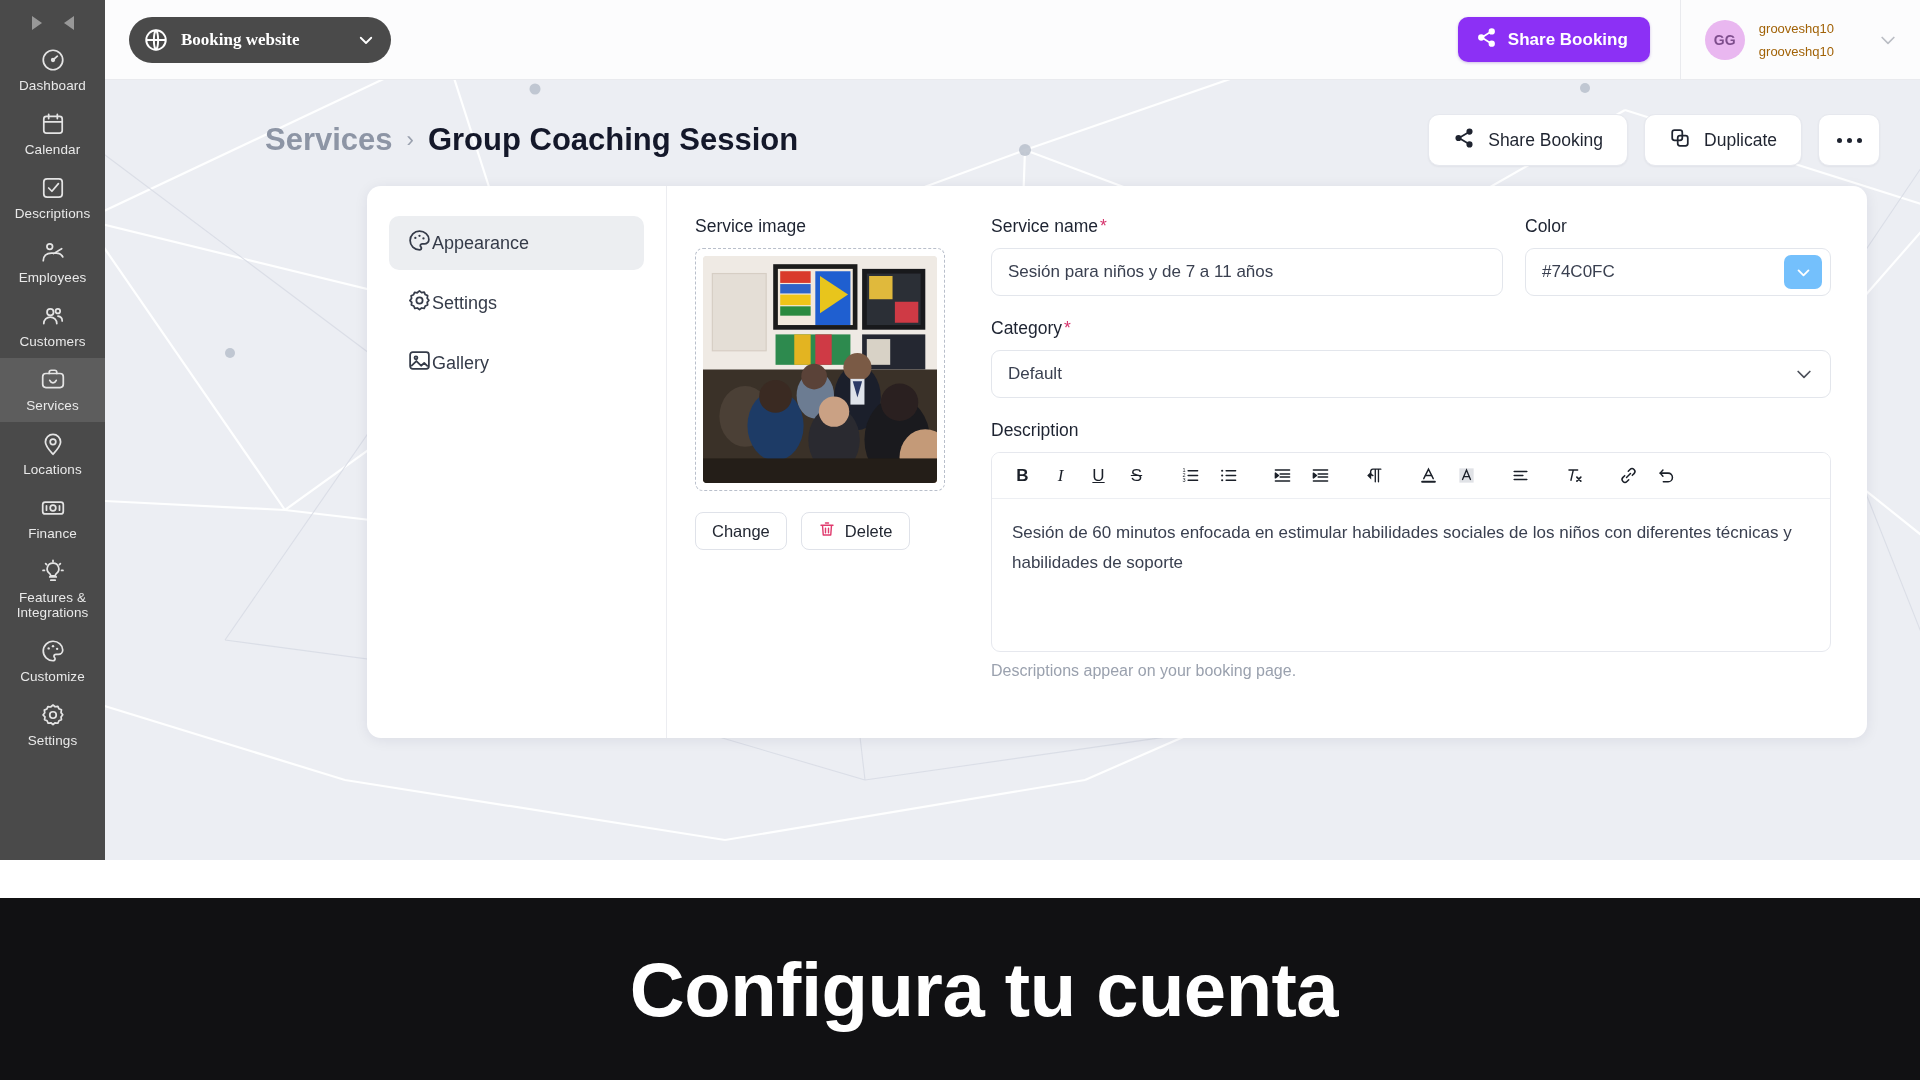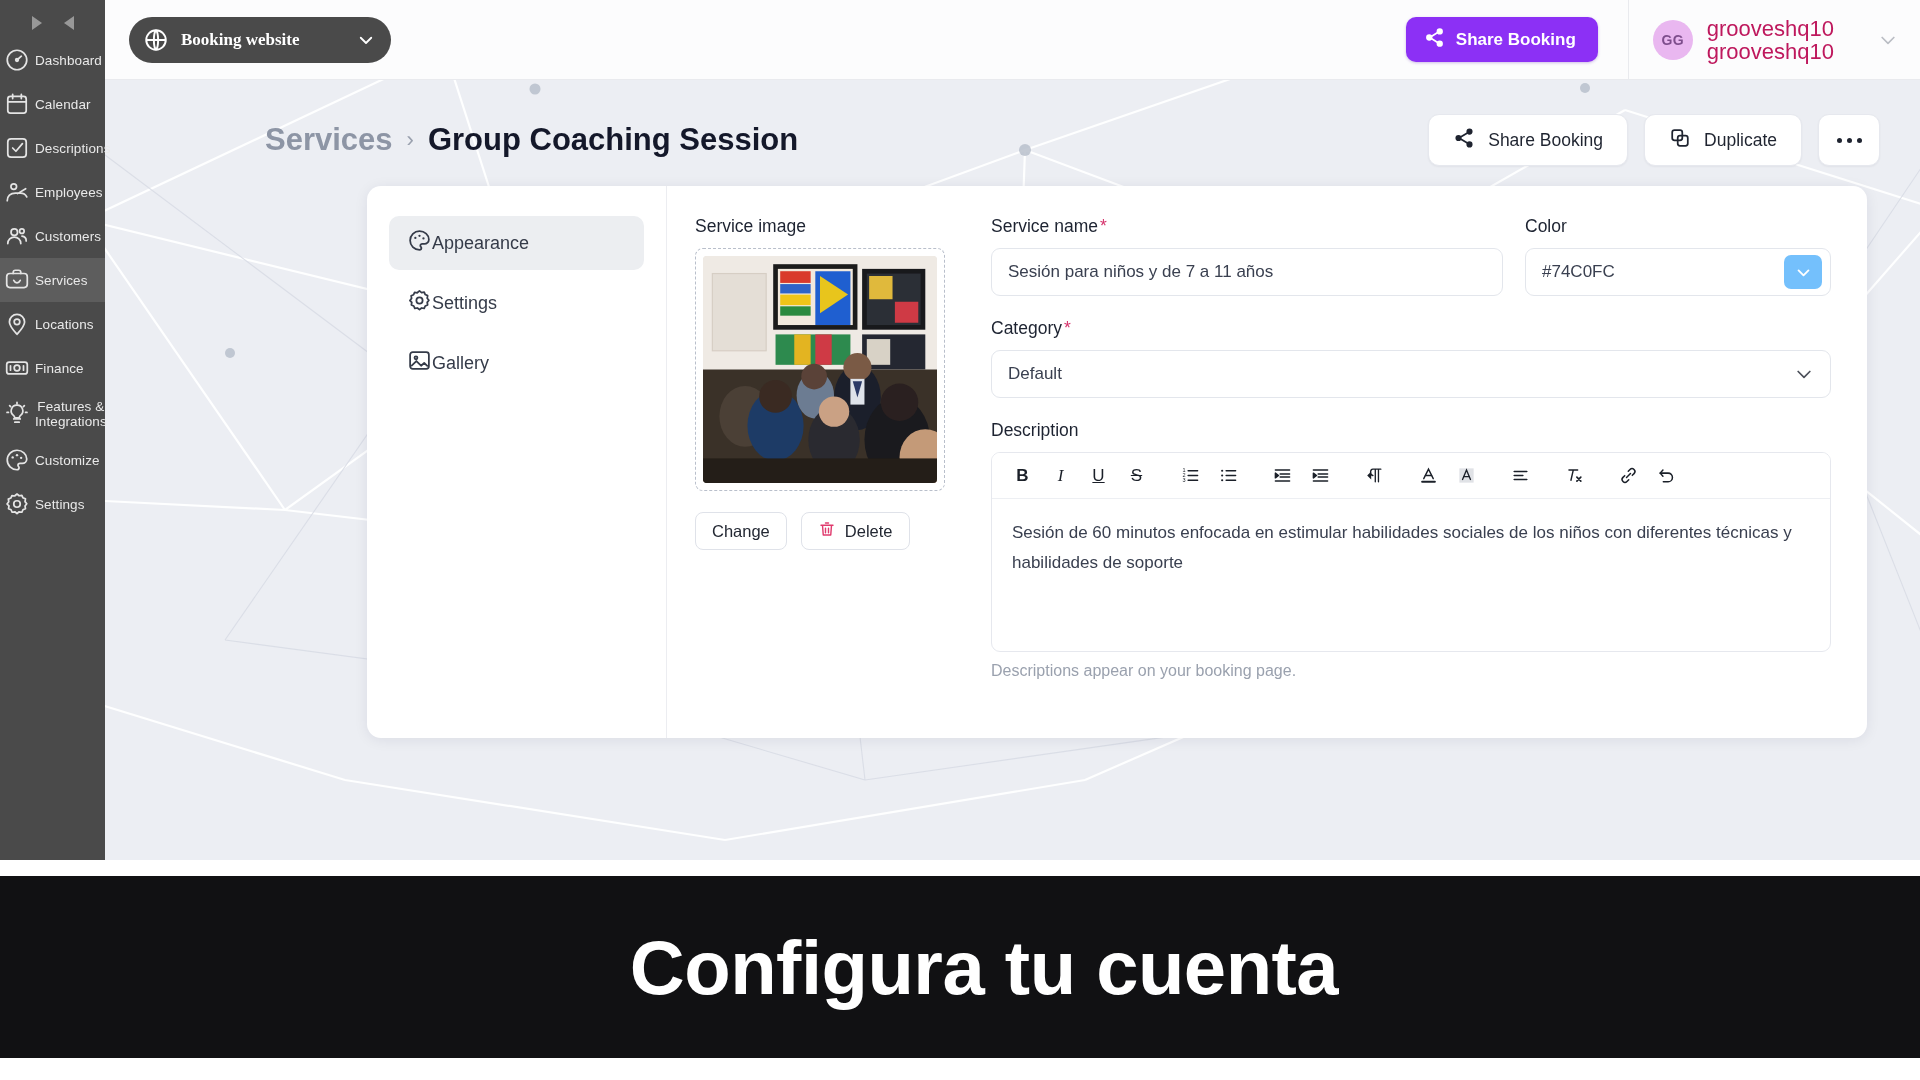--- a/index.html
+++ b/index.html
@@ -24,21 +24,21 @@
     width: 100%; height: 38px;
     display: flex; align-items: center; justify-content: center;
     gap: 22px; padding-top: 8px;
   }
   .tri { width: 0; height: 0; opacity: .55; }
   .tri.r { border-top: 7px solid transparent; border-bottom: 7px solid transparent; border-left: 10px solid #d9d9d9; }
   .tri.l { border-top: 7px solid transparent; border-bottom: 7px solid transparent; border-right: 10px solid #d9d9d9; }
 
   .sb-item {
     width: 105px; padding: 9px 4px 9px;
-    display: flex; flex-direction: row; align-items: center;
+    display: flex; flex-direction: column; align-items: center;
     gap: 5px; cursor: pointer;
   }
   .sb-item.active { background: #5d5d5d; }
   .sb-ico { width: 26px; height: 26px; display: block; }
   .sb-ico svg { width: 26px; height: 26px; display: block; }
   .sb-label {
     color: #e9e9e9; font-size: 13.5px; line-height: 15px;
     text-align: center; letter-spacing: .1px; font-weight: 400;
   }
 
@@ -80,21 +80,21 @@
   .share-primary svg { width: 21px; height: 21px; }
   .divider-v { width: 1px; height: 80px; background: #e9eaee; margin: 0 24px 0 30px; }
   .user-box { display: flex; align-items: center; gap: 14px; padding-right: 22px; cursor: pointer; }
   .avatar {
     width: 40px; height: 40px; border-radius: 50%;
     background: #e9b7f0; color: #7d4d8c;
     display: flex; align-items: center; justify-content: center;
     font-size: 14px; font-weight: 600; letter-spacing: .3px;
   }
   .user-names { line-height: 23px; }
-  .user-names div { font-size: 22px; color: #be185d; }
+  .user-names div { font-size: 13px; color: #a16207; }
   .user-chev { width: 20px; height: 20px; margin-left: 30px; opacity: .45; }
 
   
   .canvas {
     position: absolute; left: 105px; top: 80px;
     width: 1815px; height: 780px;
     background: #eceef3;
     overflow: hidden;
   }
   .canvas .netpattern { position: absolute; inset: 0; width: 100%; height: 100%; }
@@ -210,21 +210,21 @@
   .tbtn svg { width: 19px; height: 19px; }
   .tb-sep { width: 11px; }
   .editor-body {
     min-height: 152px; padding: 19px 20px;
     font-size: 17px; line-height: 30px; color: #3a4050;
   }
   .hint { font-size: 16px; color: #9aa1ae; margin-top: 10px; }
 
   
   .banner {
-    position: absolute; left: 0; top: 876px;
+    position: absolute; left: 0; top: 898px;
     width: 1920px; height: 182px;
     background: #111113;
     display: flex; align-items: center; justify-content: center; padding-left: 48px;
   }
   .banner h1 {
     color: #fff; font-size: 76px; font-weight: 700;
     letter-spacing: -.5px;
   }
 </style>
 </head>

